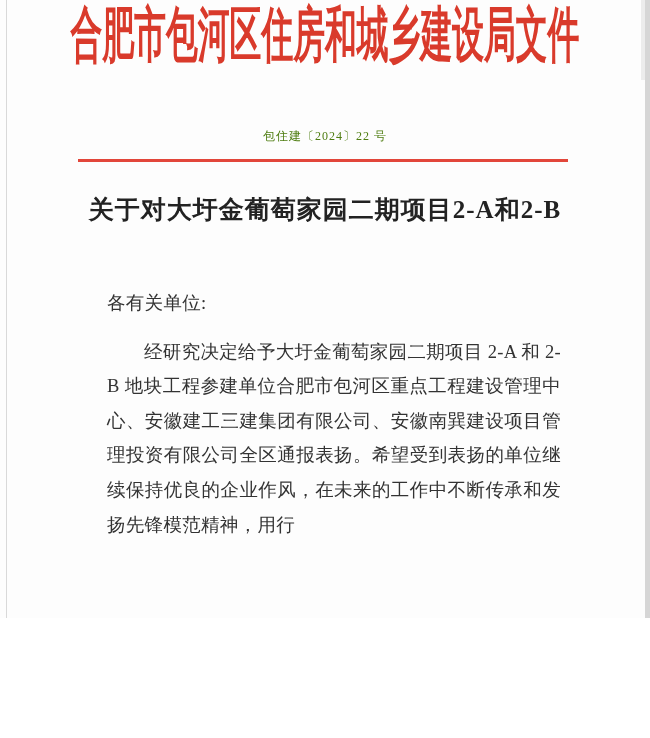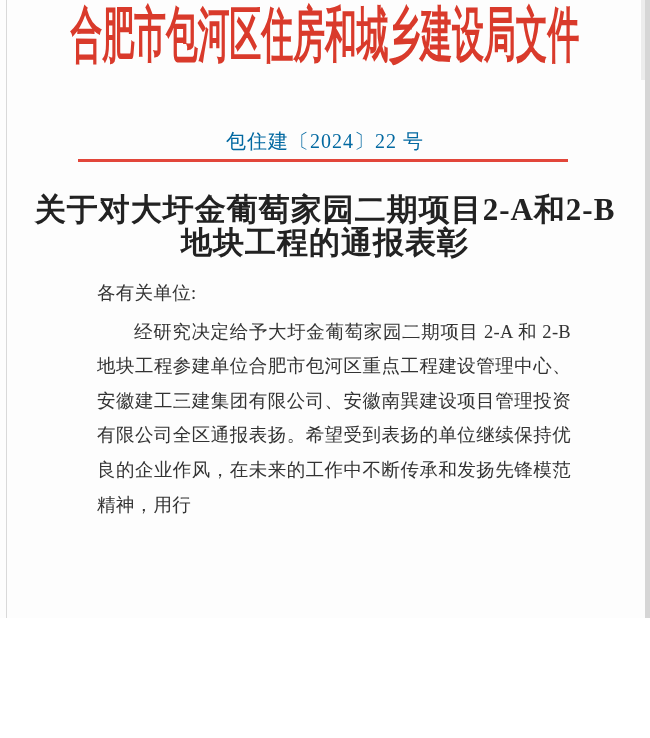--- a/index.html
+++ b/index.html
@@ -48,58 +48,58 @@
     transform: translateX(-50%) scaleX(0.53);
     transform-origin: center top;
     letter-spacing: 0px;
   }
   .doc-number {
     position: absolute;
     top: 128px;
     left: 0;
     width: 100%;
     text-align: center;
-    font-size: 20px;
+    font-size: 12px;
     letter-spacing: 1px;
-    color: #0369a1;
+    color: #4d7c0f;
   }
   .red-line {
     position: absolute;
     top: 159px;
     left: 78px;
     width: 490px;
     height: 3px;
     background: var(--line-red, #e2463a);
   }
   .doc-title {
     position: absolute;
     top: 193px;
     left: 0;
     width: 100%;
     margin: 0;
     text-align: center;
-    font-size: 31px;
+    font-size: 25px;
     font-weight: bold;
     line-height: 33px;
     letter-spacing: 1px;
     color: #222222;
   }
   .doc-body {
     position: absolute;
     top: 272px;
     left: 93px;
     width: 482px;
     font-size: 18.5px;
     line-height: 34.6px;
     text-align: justify;
     letter-spacing: 0.3px;
     color: #333333;
   }
   .doc-body p {
-    margin: 4px;
+    margin: 14px;
     padding: 0;
   }
   .para {
     text-indent: 2em;
   }
   .para + .para {
     margin-top: 10px !important;
   }
   .scan-artifact {
     position: absolute;
@@ -122,21 +122,20 @@
   <div class="edge-top-right"></div>
 
   <h1 class="red-header">合肥市包河区住房和城乡建设局文件</h1>
 
   <div class="doc-number">包住建〔2024〕22 号</div>
 
   <div class="red-line"></div>
 
   <h2 class="doc-title">
     <span>关于对大圩金葡萄家园二期项目2-A和2-B</span><br>
-    <span>地块工程的通报表彰</span>
   </h2>
 
   <div class="doc-body">
     <p class="salutation">各有关单位:</p>
     <p class="para">经研究决定给予大圩金葡萄家园二期项目 2-A 和 2-B 地块工程参建单位合肥市包河区重点工程建设管理中心、安徽建工三建集团有限公司、安徽南巽建设项目管理投资有限公司全区通报表扬。希望受到表扬的单位继续保持优良的企业作风，在未来的工作中不断传承和发扬先锋模范精神，用行</p>
   </div>
 
   <div class="scan-artifact"></div>
 
 </div>

